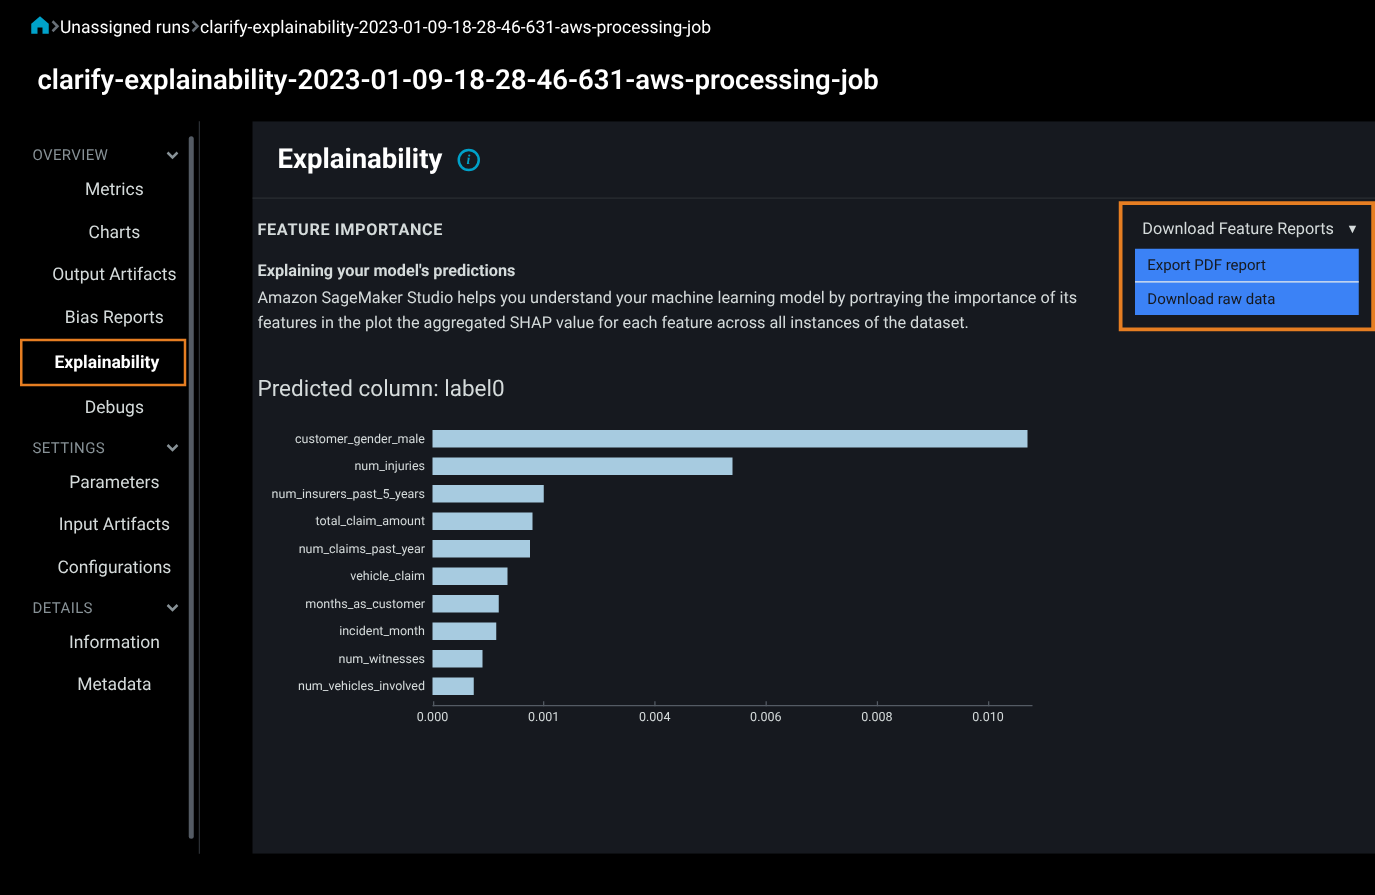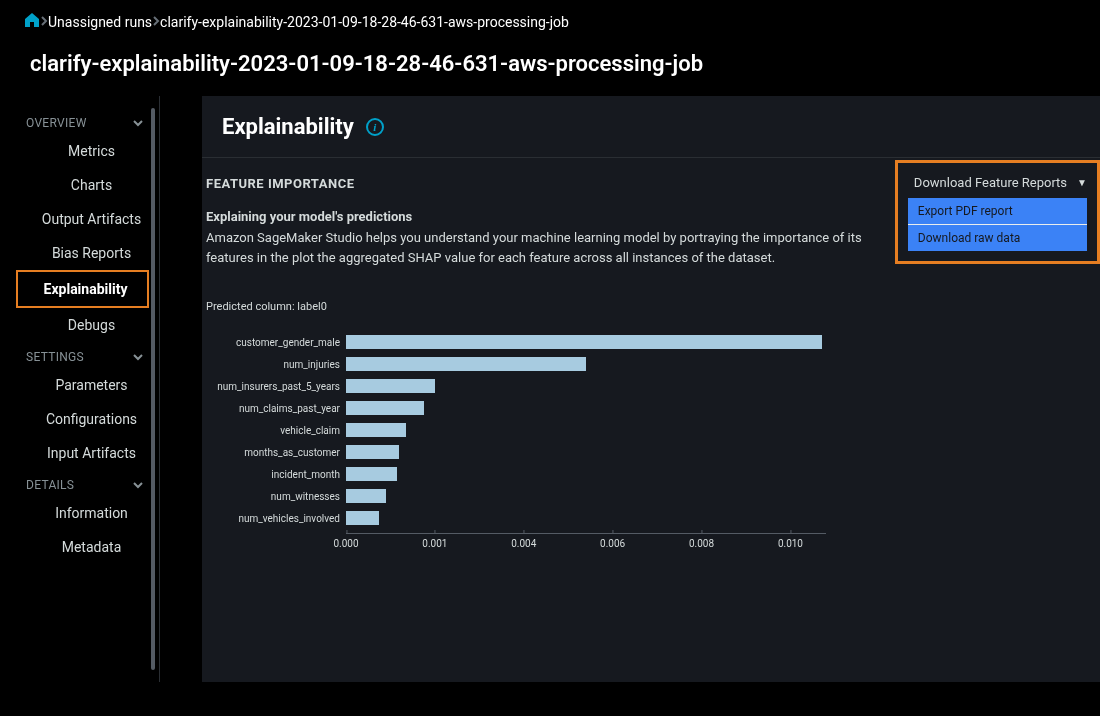--- a/index.html
+++ b/index.html
@@ -181,21 +181,21 @@
     .dropdown-item {
       padding: 6px 10px;
       font-size: 12px;
       cursor: pointer;
     }
     .dropdown-item:first-child {
       border-bottom: 1px solid #eaeded;
     }
     .predicted-col {
       margin-top: 32px;
-      font-size: 11px;
+      font-size: 18px;
       color: #d5dbdb;
       margin-bottom: 18px;
     }
     
     .chart {
       margin-top: 12px;
       padding-left: 0;
     }
     .chart-row {
       display: flex;
@@ -293,22 +293,22 @@
 
     <div class="sidebar-header">
       <span>SETTINGS</span>
       <span class="chevron-down">
         <svg width="10" height="8" viewBox="0 0 10 8">
             <path fill="none" stroke="#879196" stroke-width="2" d="M1 2l4 4 4-4"></path>
           </svg>
       </span>
     </div>
     <div class="sidebar-item">Parameters</div>
+    <div class="sidebar-item">Input Artifacts</div>
     <div class="sidebar-item">Configurations</div>
-    <div class="sidebar-item">Input Artifacts</div>
 
     <div class="sidebar-header">
       <span>DETAILS</span>
       <span class="chevron-down">
         <svg width="10" height="8" viewBox="0 0 10 8">
             <path fill="none" stroke="#879196" stroke-width="2" d="M1 2l4 4 4-4"></path>
           </svg>
       </span>
     </div>
     <div class="sidebar-item">Information</div>
@@ -356,20 +356,26 @@
                 <div class="chart-bar" style="width: 240px;"></div>
               </div>
             </div>
             <div class="chart-row">
               <div class="chart-label">num_insurers_past_5_years</div>
               <div class="chart-track">
                 <div class="chart-bar" style="width: 88.8889px;"></div>
               </div>
             </div>
             <div class="chart-row">
+              <div class="chart-label">total_claim_amount</div>
+              <div class="chart-track">
+                <div class="chart-bar" style="width: 80px;"></div>
+              </div>
+            </div>
+            <div class="chart-row">
               <div class="chart-label">num_claims_past_year</div>
               <div class="chart-track">
                 <div class="chart-bar" style="width: 77.7778px;"></div>
               </div>
             </div>
             <div class="chart-row">
               <div class="chart-label">vehicle_claim</div>
               <div class="chart-track">
                 <div class="chart-bar" style="width: 60px;"></div>
               </div>

